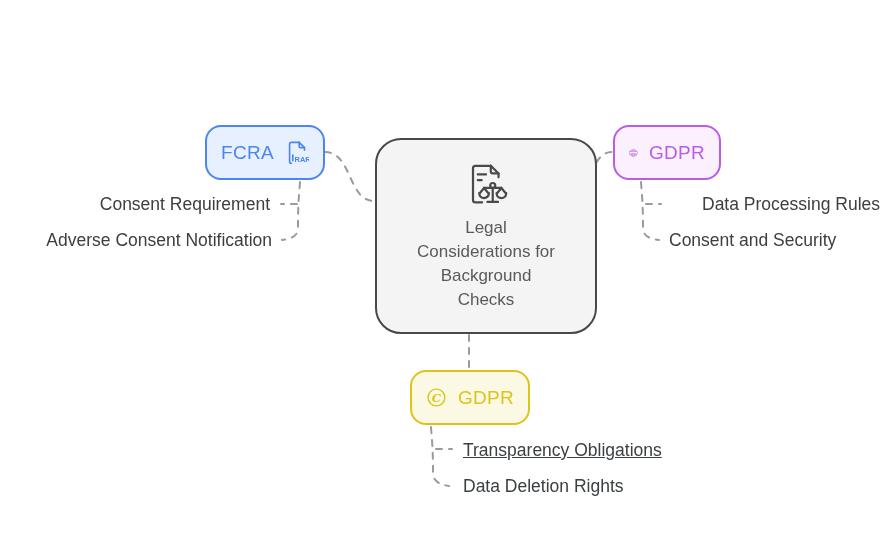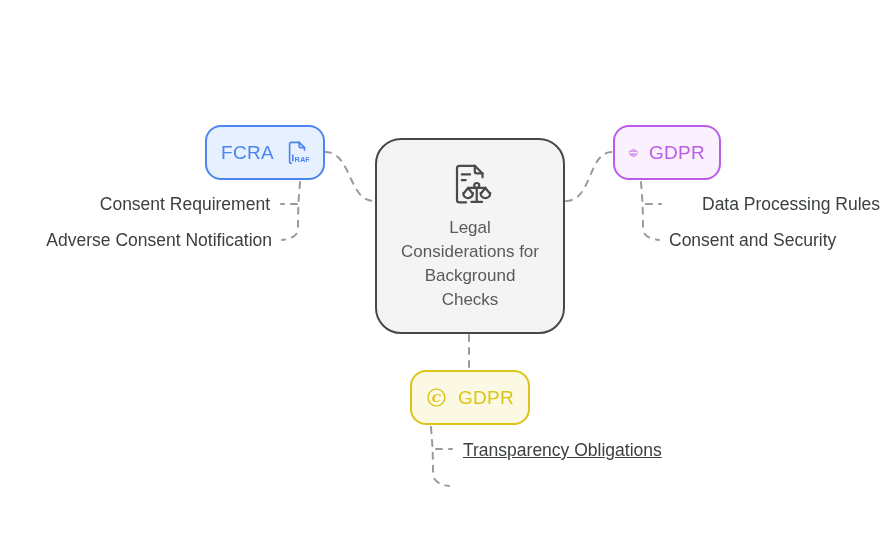--- a/index.html
+++ b/index.html
@@ -6,21 +6,21 @@
   .canvas{
     position:relative;width:890px;height:547px;background:#fff;
     font-family:"Liberation Sans","DejaVu Sans",sans-serif;overflow:hidden;
   }
   svg.connectors{position:absolute;left:0;top:0;width:890px;height:547px;pointer-events:none;}
   svg.connectors path{fill:none;stroke:var(--connector);stroke-width:2;stroke-linecap:round;stroke-dasharray:6 7;}
 
   .node{position:absolute;display:flex;align-items:center;justify-content:center;box-sizing:border-box;}
 
   .center-node{
-    left:375px;top:138px;width:190px;height:196px;
+    left:375px;top:138px;width:222px;height:196px;
     background:var(--center-bg);border:2px solid var(--center-border);border-radius:26px;
     flex-direction:column;gap:4px;padding:10px 14px;
   }
   .center-title{
     width:146px;text-align:center;font-size:17px;line-height:24px;color:var(--center-text);
   }
 
   .branch-node{
     height:55px;border-radius:16px;gap:11px;padding:0 14px;
   }
@@ -113,14 +113,15 @@
     <span class="branch-label">GDPR</span>
   </div>
 
   <div class="leaf right-align" style="right:620px;top:193px;">Consent Requirement</div>
   <div class="leaf right-align" style="right:618px;top:229px;">Adverse Consent Notification</div>
 
   <div class="leaf" style="left:665px;top:193px;margin-left:37px;">Data Processing Rules</div>
   <div class="leaf" style="left:669px;top:229px;">Consent and Security</div>
 
   <div class="leaf" style="left:463px;top:439px;text-decoration:underline;">Transparency Obligations</div>
+  <div class="leaf" style="left:463px;top:475px;">Data Deletion Rights</div>
 
 </div>
 
 </body></html>

